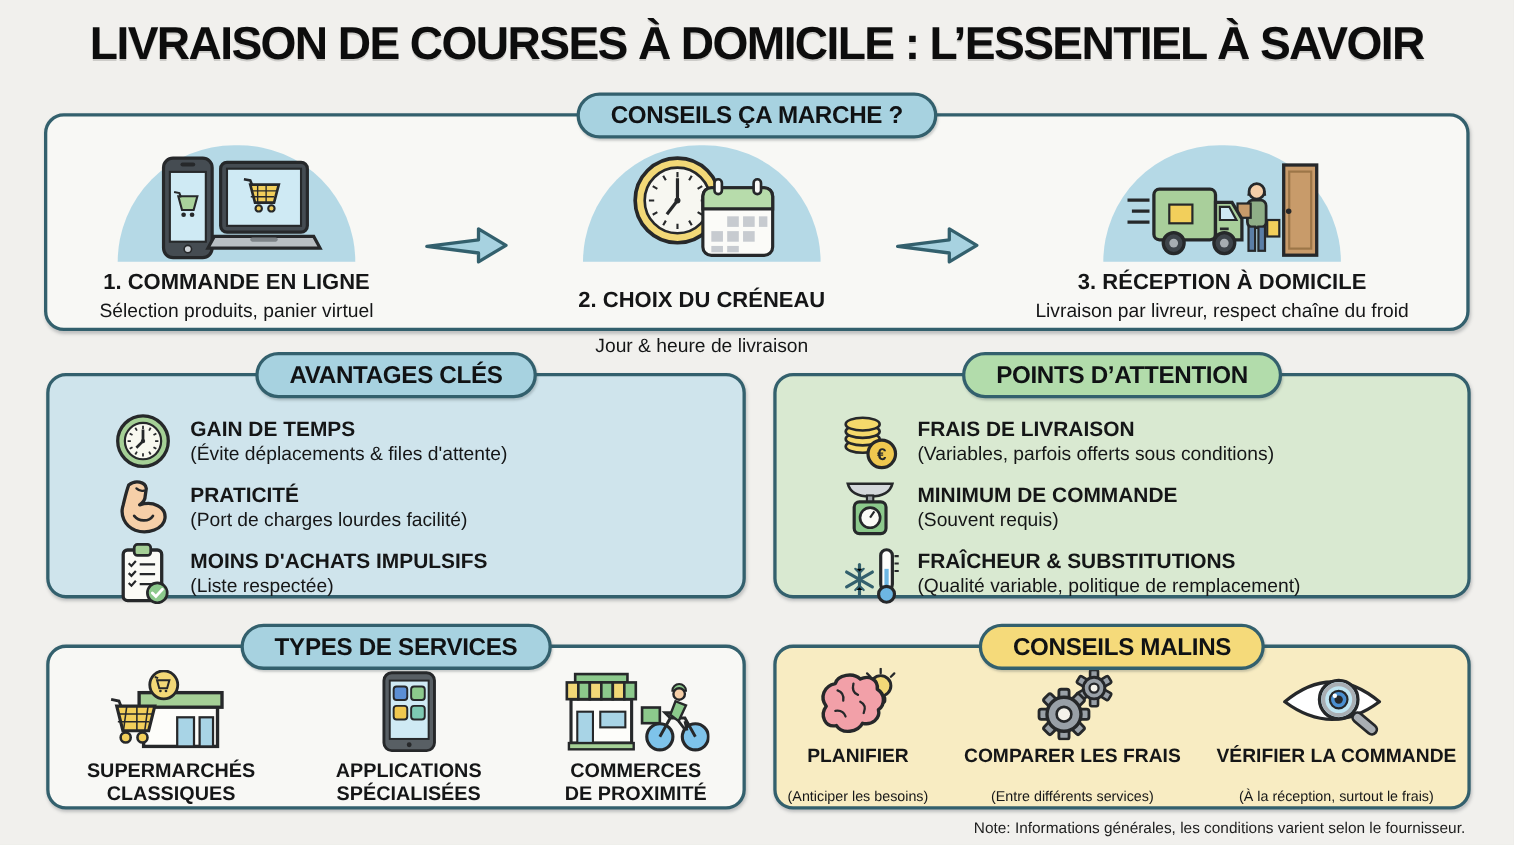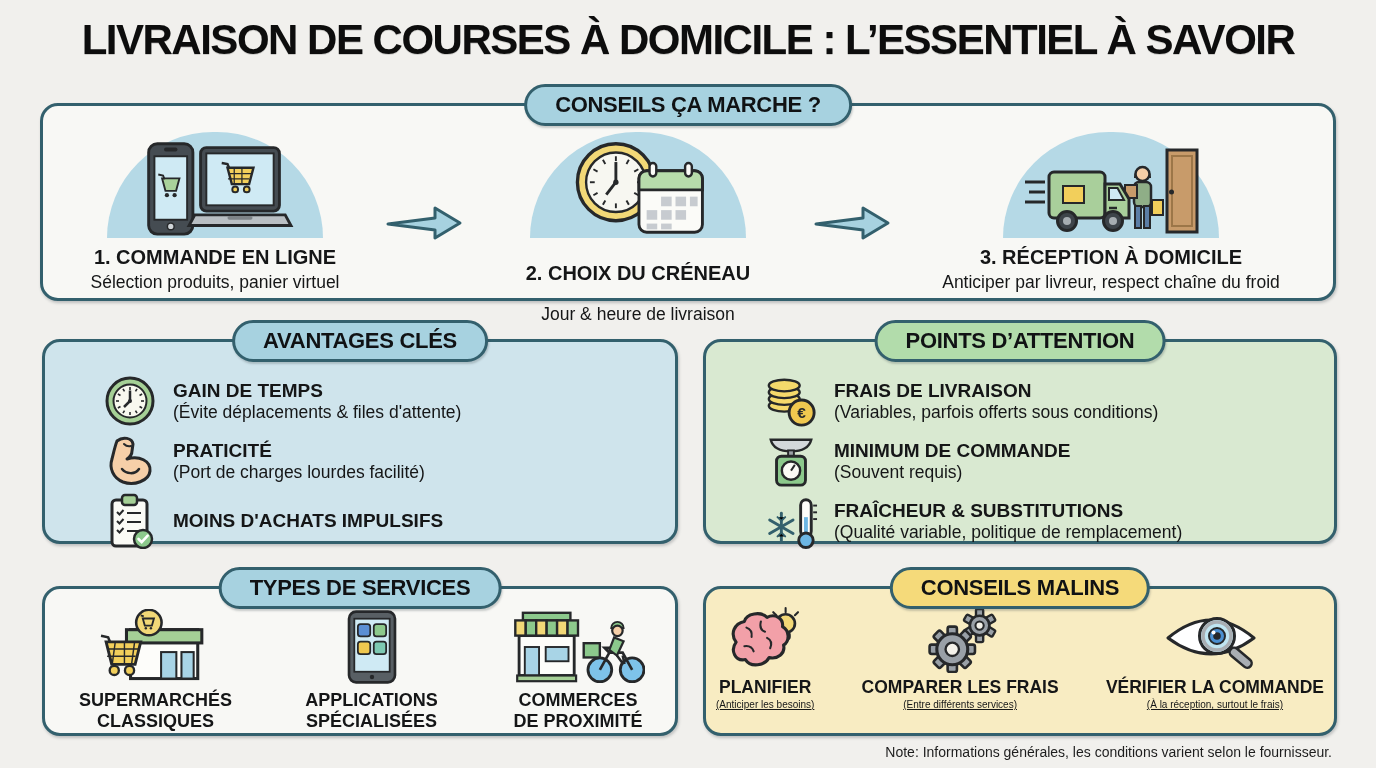--- a/index.html
+++ b/index.html
@@ -51,21 +51,21 @@
   .vtitle{font-size:19px;font-weight:700;line-height:1.2;}
   .vsub{font-size:17.5px;line-height:1.15;}
   
   .cols{display:flex;justify-content:space-between;align-items:flex-start;}
   .panel-srv .cols{padding:20px 30px 0 34px;gap:24px;}
   .panel-tip .cols{padding:18px 10px 0 10px;}
   .col{display:flex;flex-direction:column;align-items:center;text-align:center;}
   .srv-label{font-size:18px;font-weight:700;line-height:1.18;margin-top:5px;}
   .srv-label span{display:block;}
   .tip-title{font-size:17.5px;font-weight:700;line-height:1.2;margin-top:4px;}
-  .tip-sub{font-size:10px;line-height:1.15;margin-top:1px;text-decoration:underline;}
+  .tip-sub{font-size:13px;line-height:1.15;margin-top:19px;}
   .note{
     position:absolute;right:44px;bottom:8px;font-size:14px;color:#1d1d1d;
   }
   svg{display:block;}
 </style>
 </head>
 <body>
 
 <div class="canvas">
 
@@ -174,21 +174,21 @@
             <path d="M88 50 h8.5 l6.5 12 h-15 z" fill="#cfeaf4" stroke="#26282a" stroke-width="2"></path>
             <rect x="42" y="48" width="21" height="17" fill="#f2cf5b" stroke="#26282a" stroke-width="2"></rect>
             <line x1="88" y1="70" x2="96" y2="70" stroke="#26282a" stroke-width="2.5"></line>
             <circle cx="46" cy="83" r="9.5" fill="#3e444a" stroke="#26282a" stroke-width="3"></circle>
             <circle cx="46" cy="83" r="4" fill="#a7adb2"></circle>
             <circle cx="92" cy="83" r="9.5" fill="#3e444a" stroke="#26282a" stroke-width="3"></circle>
             <circle cx="92" cy="83" r="4" fill="#a7adb2"></circle>
           </svg>
         </div>
         <div class="step-title">3. RÉCEPTION À DOMICILE</div>
-        <div class="step-sub">Anticiper par livreur, respect chaîne du froid</div>
+        <div class="step-sub">Livraison par livreur, respect chaîne du froid</div>
       </div>
 
     </div>
   </section>
 
   <section class="panel panel-adv">
     <div class="badge badge-blue">AVANTAGES CLÉS</div>
     <div class="vlist">
 
       <div class="vitem">
@@ -247,20 +247,21 @@
                 <line x1="23" y1="29" x2="37" y2="29"></line>
               <path d="M13 37 l2.5 2.5 4 -4.5"></path>
                 <line x1="23" y1="38" x2="37" y2="38"></line>
             </g>
             <circle cx="39" cy="46" r="9" fill="#8cc98c" stroke="#26282a" stroke-width="2.5"></circle>
             <path d="M34.5 46 l3.2 3.2 6 -6.5" fill="none" stroke="#ffffff" stroke-width="2.6" stroke-linecap="round"></path>
           </svg>
         </div>
         <div class="vtext">
           <div class="vtitle">MOINS D'ACHATS IMPULSIFS</div>
+          <div class="vsub">(Liste respectée)</div>
         </div>
       </div>
 
     </div>
   </section>
 
   <section class="panel panel-att">
     <div class="badge badge-green">POINTS D’ATTENTION</div>
     <div class="vlist">
 

